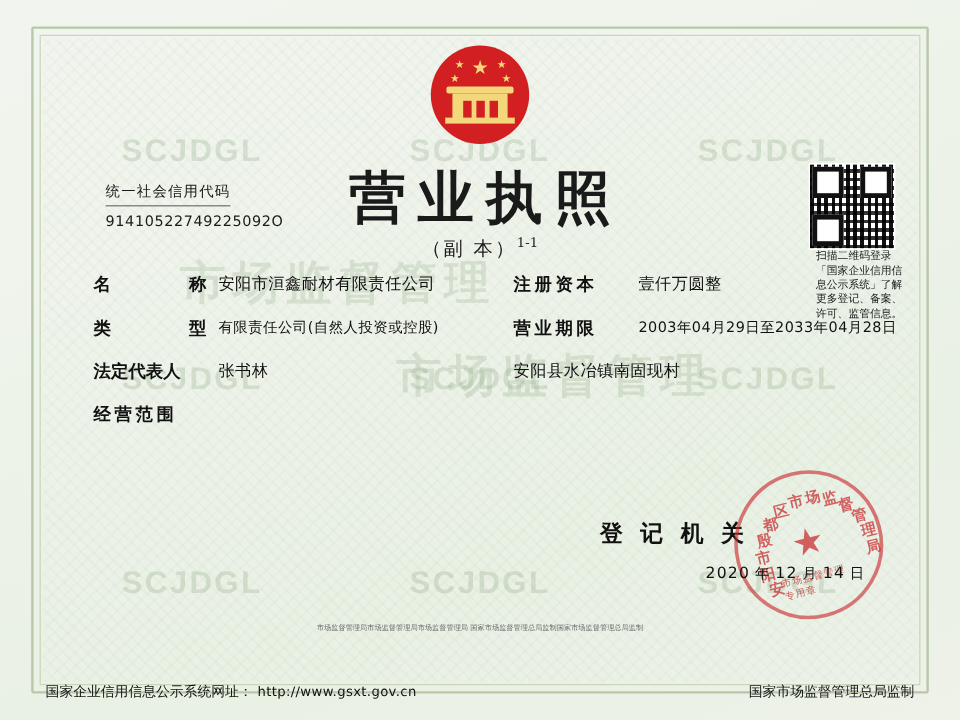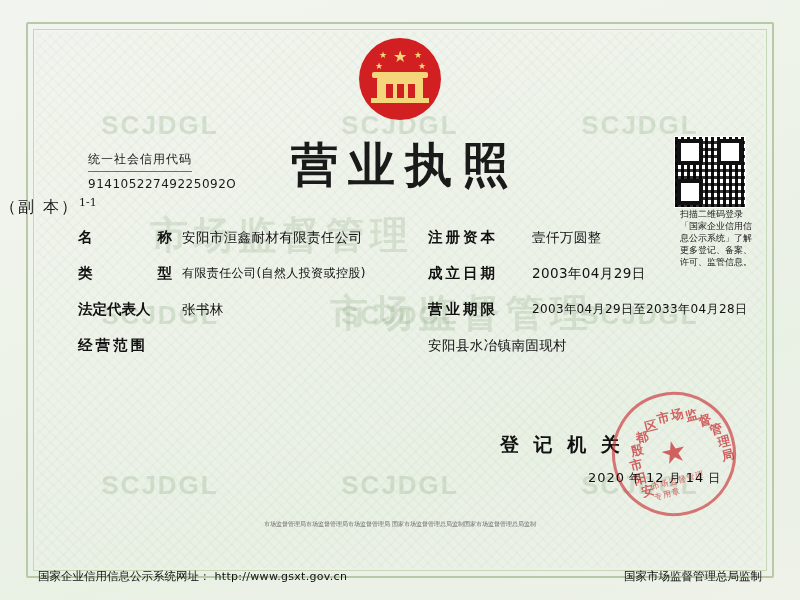--- a/index.html
+++ b/index.html
@@ -134,20 +134,21 @@
     font-size: 47px;
     font-weight: bold;
     color: #1a1a1a;
     letter-spacing: 10px;
     text-indent: 10px;
   }
   .subtitle {
     position: absolute;
     left: 0; right: 0;
     top: 196px;
+    text-align: center;
     font-family: "DejaVu Serif", "Liberation Serif", serif;
     font-size: 16px;
     color: #1a1a1a;
     letter-spacing: 2px;
   }
   .subtitle .serial {
     font-size: 11px;
     letter-spacing: 0;
     vertical-align: super;
   }
@@ -447,24 +448,20 @@
       </div>
       <div class="row">
         <div class="lbl w4">经营范围</div>
       </div>
     </div>
 
     <div class="col-right">
       <div class="row">
         <div class="lbl w4">注册资本</div>
         <div class="val">壹仟万圆整</div>
-      </div>
-      <div class="row">
-        <div class="lbl w4">成立日期</div>
-        <div class="val">2003年04月29日</div>
       </div>
       <div class="row">
         <div class="lbl w4">营业期限</div>
         <div class="val small">2003年04月29日至2033年04月28日</div>
       </div>
       <div class="row">
         <div class="val">安阳县水冶镇南固现村</div>
       </div>
     </div>
 

